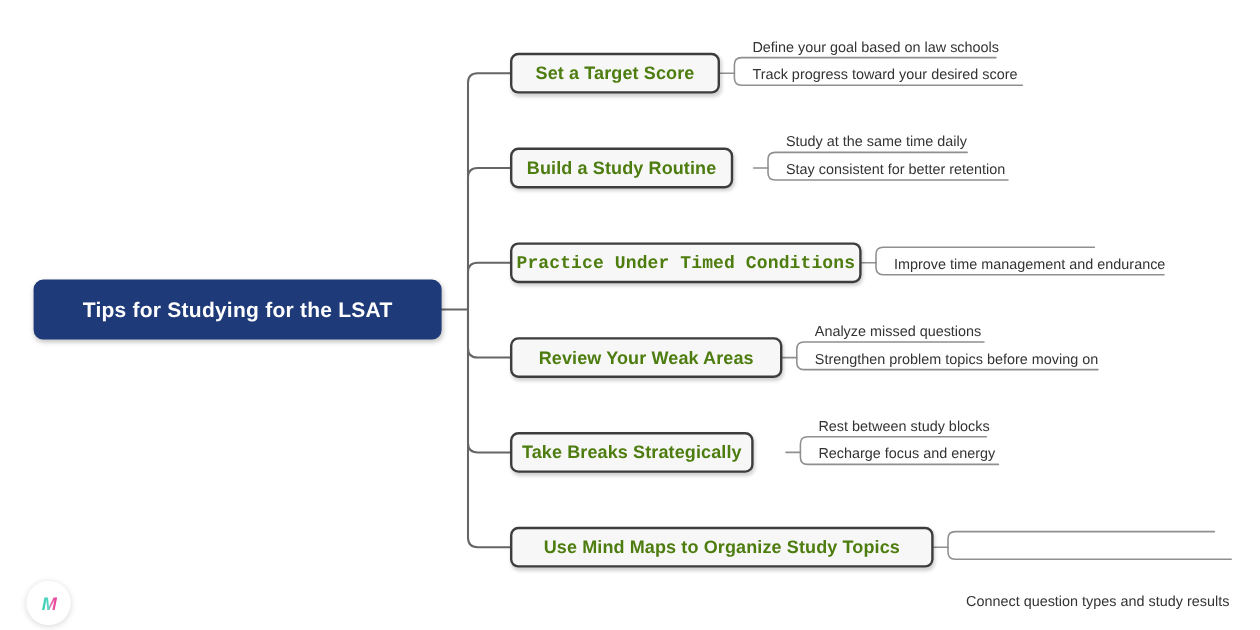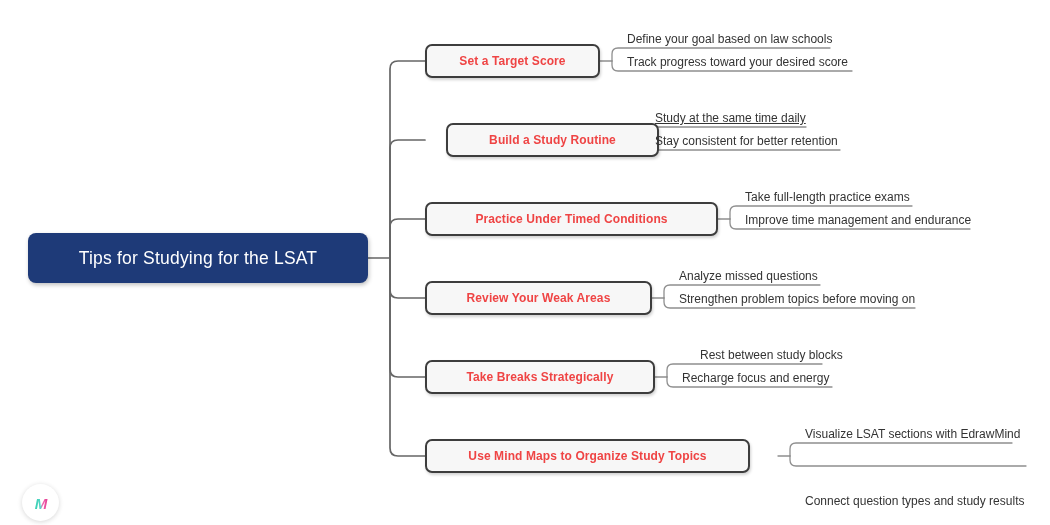--- a/index.html
+++ b/index.html
@@ -5,28 +5,28 @@
   html,body{margin:0;padding:0;background:#ffffff;}
   #canvas{
     position:relative;width:1050px;height:525px;background:#ffffff;overflow:hidden;
     font-family:"Liberation Sans",sans-serif;border-right:1px solid #ececec;
   }
   #connectors{position:absolute;left:0;top:0;width:1050px;height:525px;}
   .node{position:absolute;box-sizing:border-box;display:flex;align-items:center;justify-content:center;}
   .root{
     left:28px;top:233px;width:340px;height:50px;
     background:#1e3a78;border-radius:8px;
-    color:#ffffff;font-size:17.5px;font-weight:normal;letter-spacing:.2px;
+    color:#ffffff;font-size:17.5px;font-weight:bold;letter-spacing:.2px;
     box-shadow:1px 2px 4px rgba(0,0,0,.25);
     text-align:right;
   }
   .topic{
     left:425px;height:34px;
     background:#f7f7f7;border:2px solid #3d3d3d;border-radius:7px;
-    color:#ef4444;font-size:12px;font-weight:bold;letter-spacing:.1px;
+    color:#4d7c0f;font-size:15px;font-weight:bold;letter-spacing:.1px;
     box-shadow:1px 2px 3px rgba(0,0,0,.18);
     white-space:nowrap;
   }
   .sub{
     position:absolute;height:18px;line-height:18px;
     color:#333333;font-size:12px;white-space:nowrap;
   }
   .logo-badge{
     position:absolute;left:22px;top:484px;width:37px;height:37px;border-radius:50%;
     background:#ffffff;box-shadow:0 1px 5px rgba(0,0,0,.16);
@@ -75,42 +75,40 @@
       <path d="M790 456 V449 Q790 443 796 443 H1012"></path>
       <path d="M790 456 V460 Q790 466 796 466 H1026"></path>
     </g>
   </svg>
 
   <div class="node root">
     <span>Tips for Studying for the LSAT</span>
   </div>
 
   <div class="node topic" style="top:44px;width:175px;">Set a Target Score</div>
-  <div class="node topic" style="top:123px;width:213px;margin-left:21px;">Build a Study Routine</div>
-  <div class="node topic" style="top:202px;width:293px;">Practice Under Timed Conditions</div>
+  <div class="node topic" style="top:123px;width:186px;">Build a Study Routine</div>
+  <div class="node topic" style="top:202px;width:293px;font-family:Liberation Mono, monospace;">Practice Under Timed Conditions</div>
   <div class="node topic" style="top:281px;width:227px;">Review Your Weak Areas</div>
-  <div class="node topic" style="top:360px;width:230px;">Take Breaks Strategically</div>
-  <div class="node topic" style="top:439px;width:325px;">Use Mind Maps to Organize Study Topics</div>
+  <div class="node topic" style="top:360px;width:203px;">Take Breaks Strategically</div>
+  <div class="node topic" style="top:439px;width:353px;">Use Mind Maps to Organize Study Topics</div>
 
   <div class="sub" style="left:627px;top:30px;">Define your goal based on law schools</div>
   <div class="sub" style="left:627px;top:53px;text-align:right;">Track progress toward your desired score</div>
 
-  <div class="sub" style="left:655px;top:109px;text-decoration:underline;">Study at the same time daily</div>
+  <div class="sub" style="left:655px;top:109px;">Study at the same time daily</div>
   <div class="sub" style="left:655px;top:132px;">Stay consistent for better retention</div>
 
-  <div class="sub" style="left:745px;top:188px;">Take full-length practice exams</div>
   <div class="sub" style="left:745px;top:211px;">Improve time management and endurance</div>
 
   <div class="sub" style="left:679px;top:267px;">Analyze missed questions</div>
   <div class="sub" style="left:679px;top:290px;">Strengthen problem topics before moving on</div>
 
-  <div class="sub" style="left:700px;top:346px;">Rest between study blocks</div>
+  <div class="sub" style="left:682px;top:346px;">Rest between study blocks</div>
   <div class="sub" style="left:682px;top:369px;">Recharge focus and energy</div>
 
-  <div class="sub" style="left:805px;top:425px;">Visualize LSAT sections with EdrawMind</div>
   <div class="sub" style="left:805px;top:448px;margin-top:44px;">Connect question types and study results</div>
 
   <div class="logo-badge">
     <svg width="24" height="24" viewBox="0 0 24 24">
       <defs>
         <linearGradient id="lg" x1="0" y1="0" x2="1" y2="0">
           <stop offset="0" stop-color="#35d0b0"></stop>
           <stop offset="0.45" stop-color="#58d6c8"></stop>
           <stop offset="0.6" stop-color="#f06ab2"></stop>
           <stop offset="1" stop-color="#e3388f"></stop>

